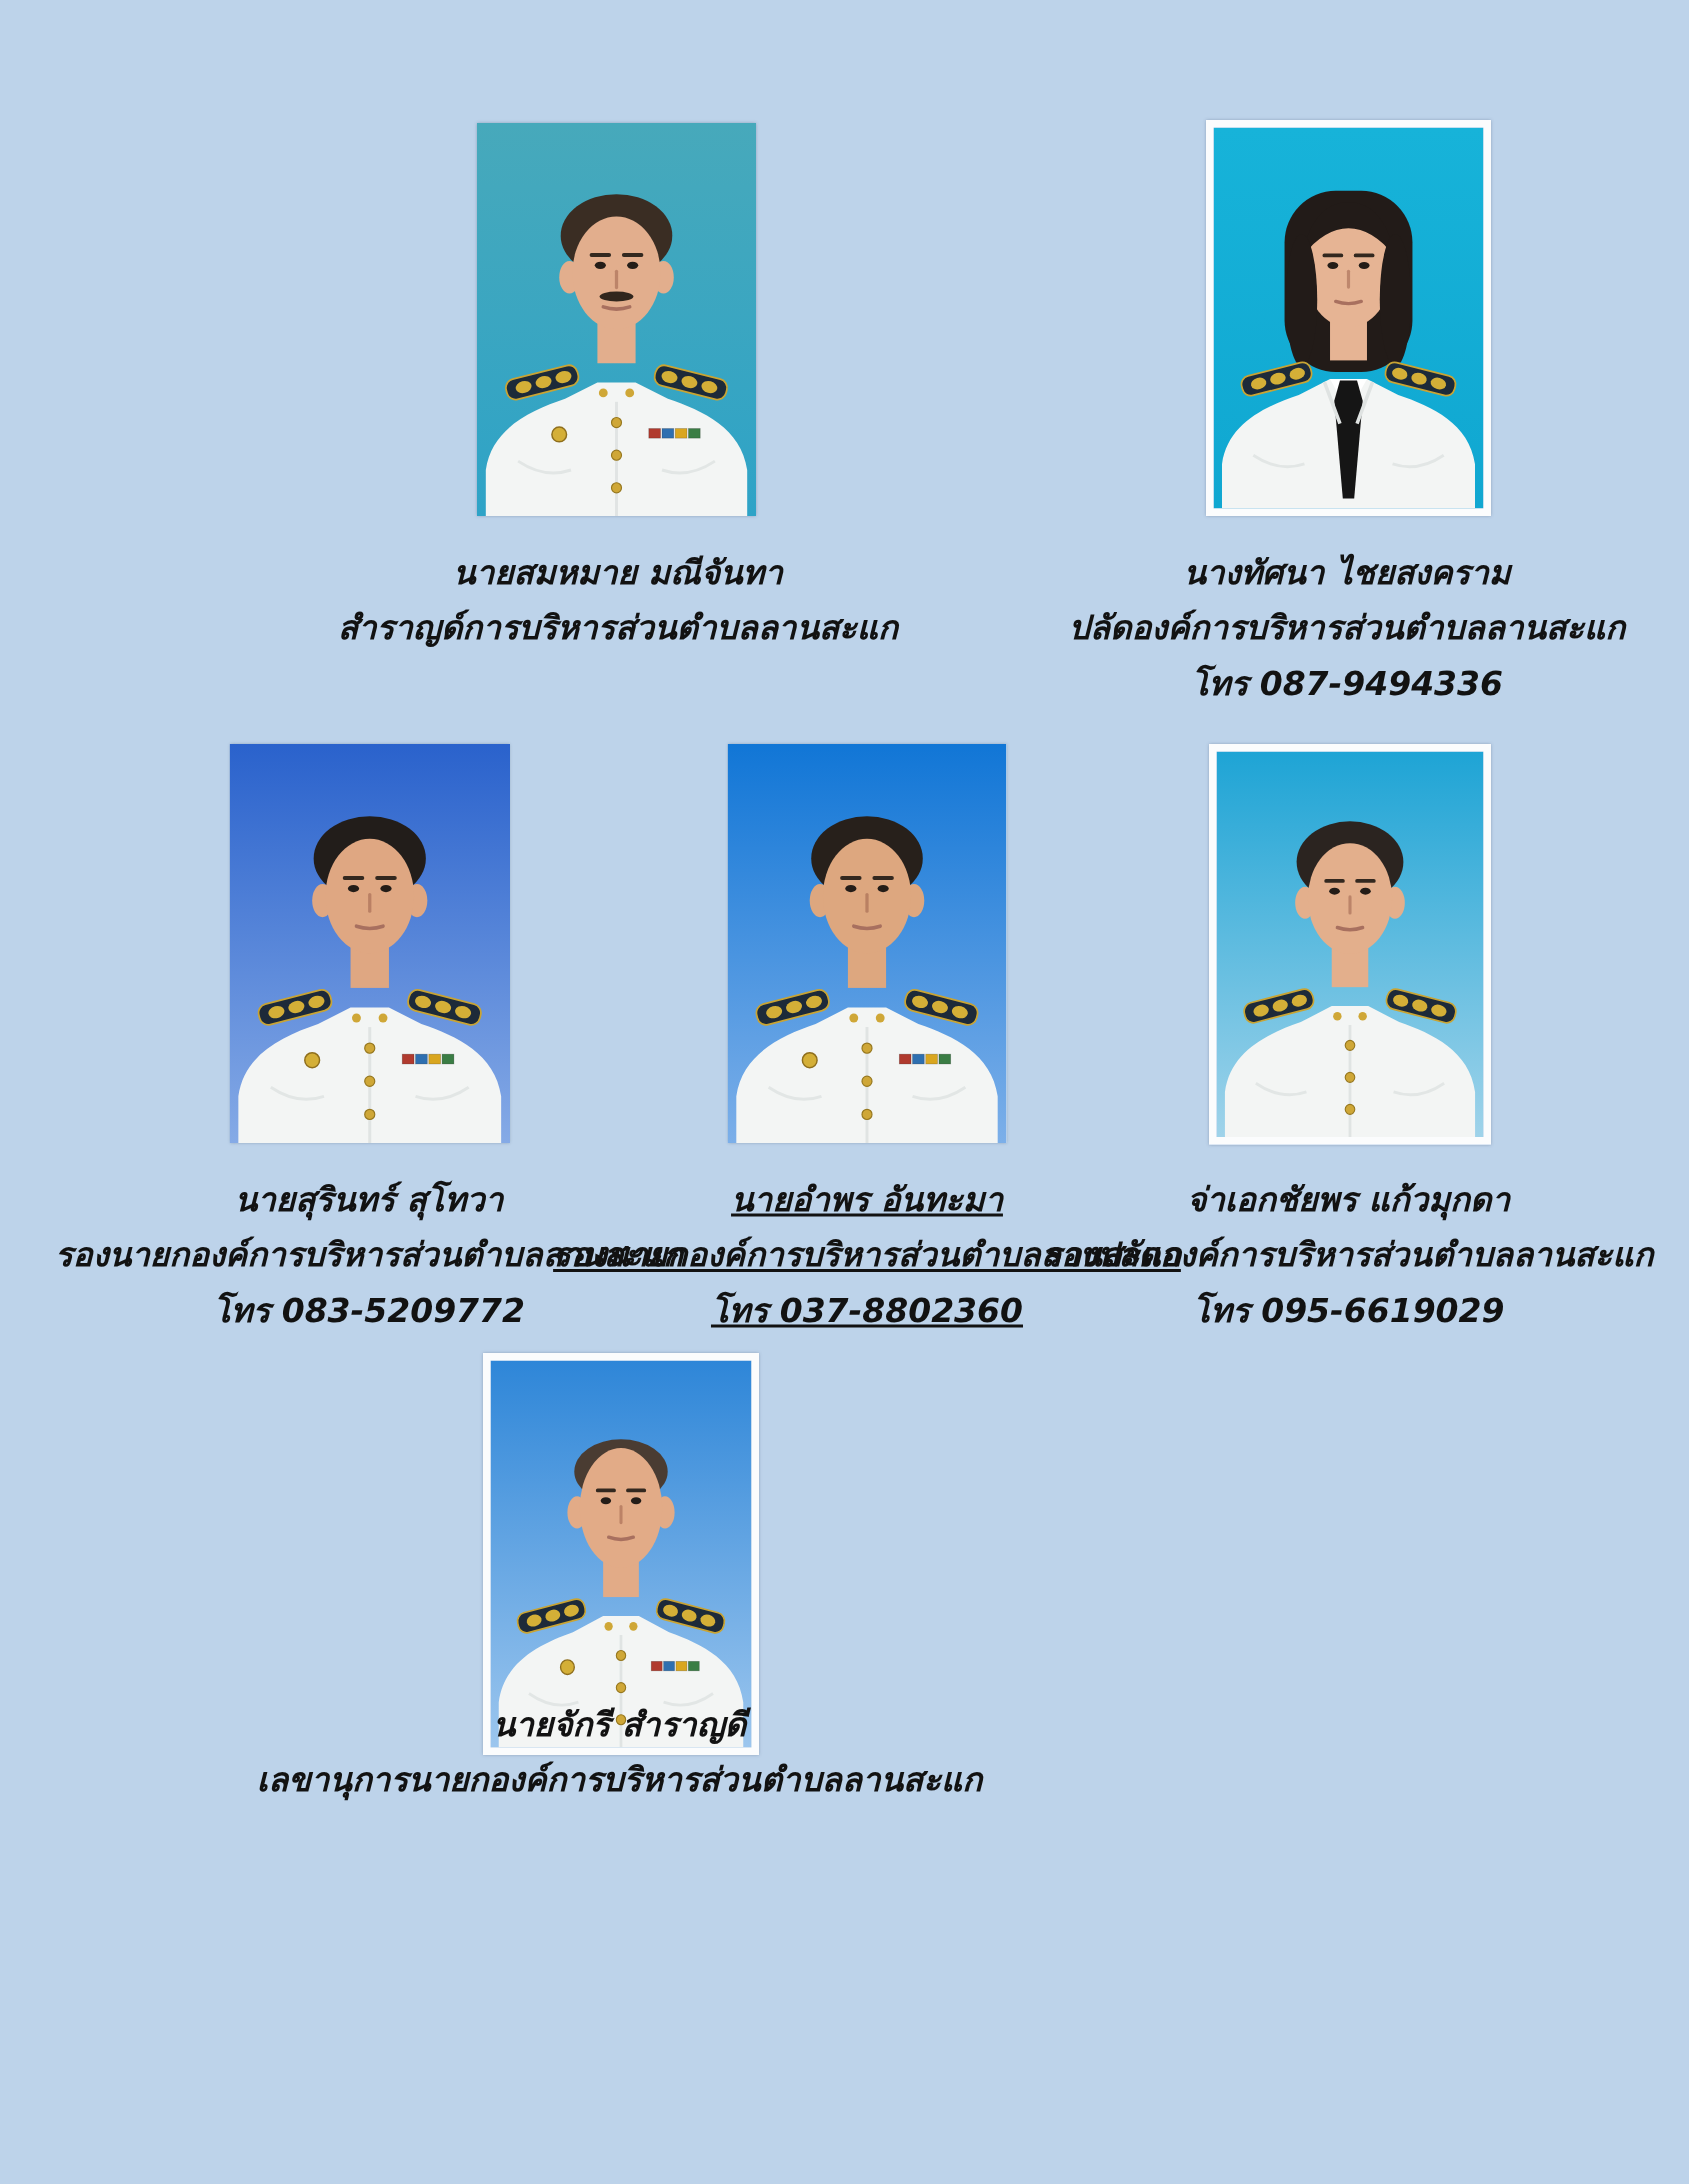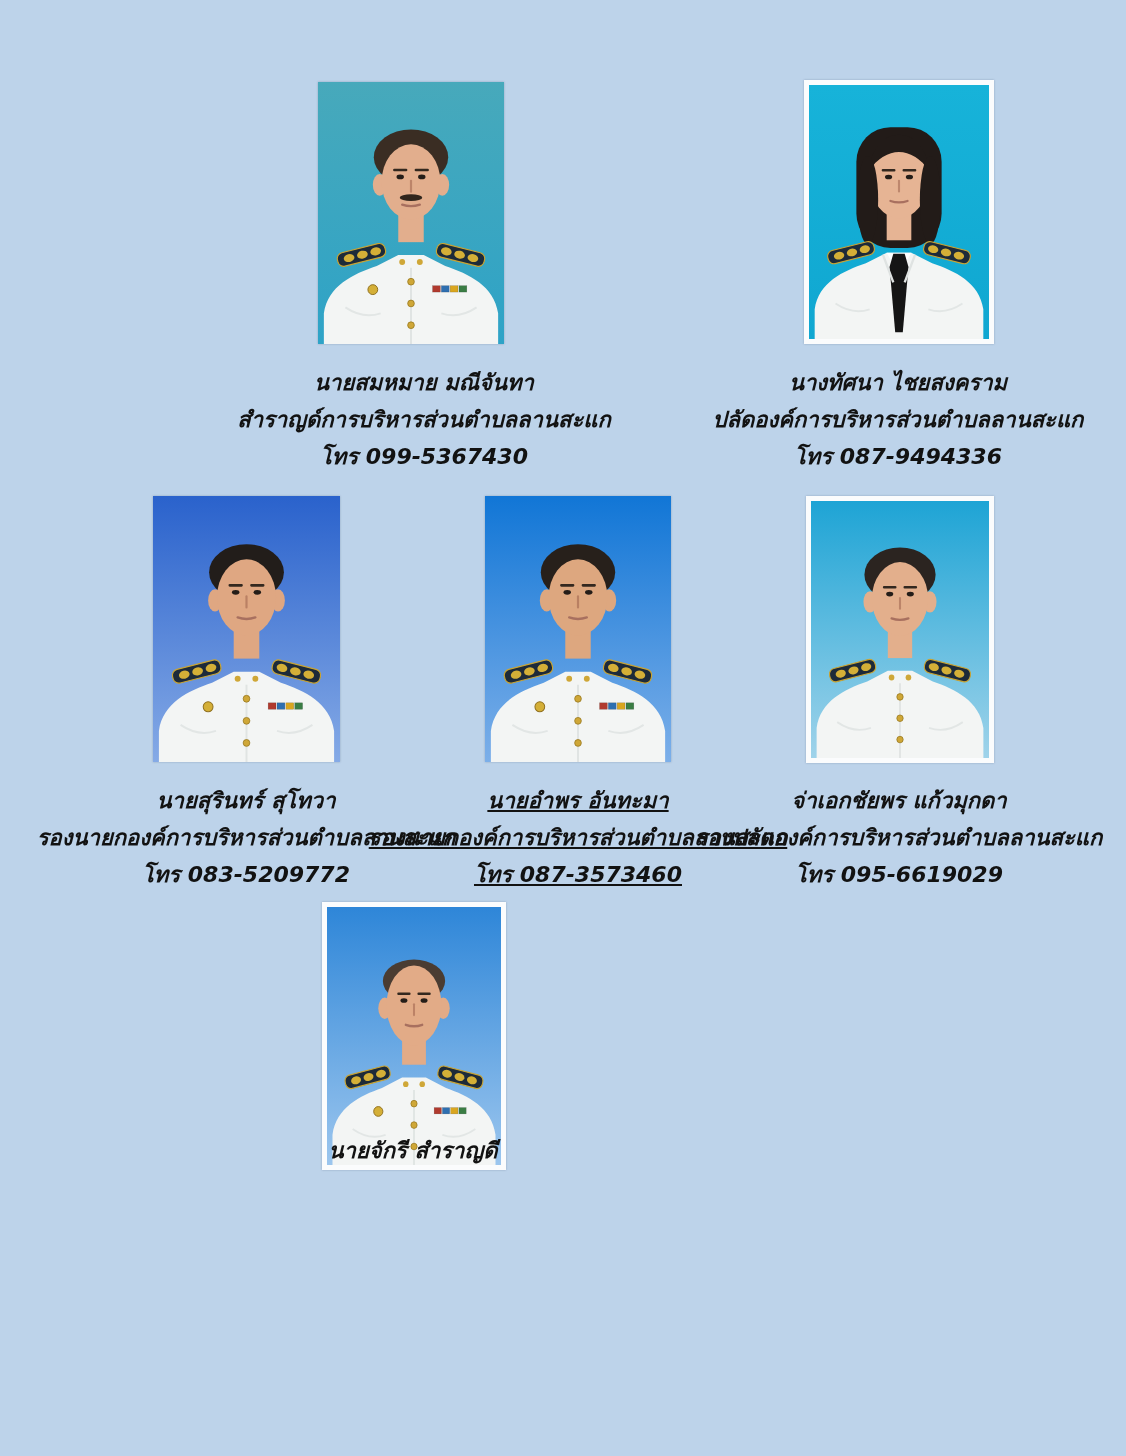--- a/index.html
+++ b/index.html
@@ -78,24 +78,23 @@
             <ellipse cx="22" cy="0" rx="5.5" ry="4" fill="#d4af37"></ellipse>
             <ellipse cx="36" cy="0" rx="5.5" ry="4" fill="#d4af37"></ellipse>
           </g>
           <rect x="117" y="206" width="8" height="6.5" fill="#b03a2e" stroke="rgba(0,0,0,0.25)" stroke-width="0.5"></rect>
           <rect x="126" y="206" width="8" height="6.5" fill="#2e6fb0" stroke="rgba(0,0,0,0.25)" stroke-width="0.5"></rect>
           <rect x="135" y="206" width="8" height="6.5" fill="#d9a61f" stroke="rgba(0,0,0,0.25)" stroke-width="0.5"></rect>
           <rect x="144" y="206" width="8" height="6.5" fill="#3a7d44" stroke="rgba(0,0,0,0.25)" stroke-width="0.5"></rect>
           <circle cx="56" cy="210" r="5" fill="#d4af37" stroke="#8f6f1d" stroke-width="1"></circle>
         </svg>
       </div>
-    <div class="caption" style="left: 164px; top: 364px;">
+    <div class="caption" style="left: 152px; top: 364px;">
       <div class="line">นายสมหมาย  มณีจันทา</div>
       <div class="line">สำราญด์การบริหารส่วนตำบลลานสะแก</div>
-      <div class="line">โทร 099-5367430</div>
     </div>
   </div>
 
   <div class="person">
     <div class="photo framed" style="left: 804px; top: 80px; width: 190px; height: 264px;">
         <svg viewBox="0 0 190 265" width="100%" height="100%" preserveAspectRatio="none">
           <defs>
             <linearGradient id="g1" x1="0" y1="0" x2="0" y2="1">
               <stop offset="0" stop-color="#17b3d9"></stop>
               <stop offset="1" stop-color="#10a7d1"></stop>
@@ -238,21 +237,21 @@
           <rect x="117" y="206" width="8" height="6.5" fill="#b03a2e" stroke="rgba(0,0,0,0.25)" stroke-width="0.5"></rect>
           <rect x="126" y="206" width="8" height="6.5" fill="#2e6fb0" stroke="rgba(0,0,0,0.25)" stroke-width="0.5"></rect>
           <rect x="135" y="206" width="8" height="6.5" fill="#d9a61f" stroke="rgba(0,0,0,0.25)" stroke-width="0.5"></rect>
           <rect x="144" y="206" width="8" height="6.5" fill="#3a7d44" stroke="rgba(0,0,0,0.25)" stroke-width="0.5"></rect>
           <circle cx="56" cy="210" r="5" fill="#d4af37" stroke="#8f6f1d" stroke-width="1"></circle>
         </svg>
       </div>
     <div class="caption" style="left: 318px; top: 782px; text-decoration: underline;">
       <div class="line">นายอำพร  อันทะมา</div>
       <div class="line">รองนายกองค์การบริหารส่วนตำบลลานสะแก</div>
-      <div class="line">โทร 087-3573460</div>
+      <div class="line">โทร 037-8802360</div>
     </div>
   </div>
 
   <div class="person">
     <div class="photo framed" style="left: 806px; top: 496px; width: 188px; height: 267px;">
         <svg viewBox="0 0 190 265" width="100%" height="100%" preserveAspectRatio="none">
           <defs>
             <linearGradient id="g4" x1="0" y1="0" x2="0" y2="1">
               <stop offset="0" stop-color="#1ea4d5"></stop>
               <stop offset="1" stop-color="#9fd3ea"></stop>
@@ -340,15 +339,16 @@
           </g>
           <rect x="117" y="206" width="8" height="6.5" fill="#b03a2e" stroke="rgba(0,0,0,0.25)" stroke-width="0.5"></rect>
           <rect x="126" y="206" width="8" height="6.5" fill="#2e6fb0" stroke="rgba(0,0,0,0.25)" stroke-width="0.5"></rect>
           <rect x="135" y="206" width="8" height="6.5" fill="#d9a61f" stroke="rgba(0,0,0,0.25)" stroke-width="0.5"></rect>
           <rect x="144" y="206" width="8" height="6.5" fill="#3a7d44" stroke="rgba(0,0,0,0.25)" stroke-width="0.5"></rect>
           <circle cx="56" cy="210" r="5" fill="#d4af37" stroke="#8f6f1d" stroke-width="1"></circle>
         </svg>
       </div>
     <div class="caption" style="left: 153px; top: 1132px;">
       <div class="line">นายจักรี  สำราญดี</div>
+      <div class="line">เลขานุการนายกองค์การบริหารส่วนตำบลลานสะแก</div>
     </div>
   </div>
 </div>
 
 </body></html>

